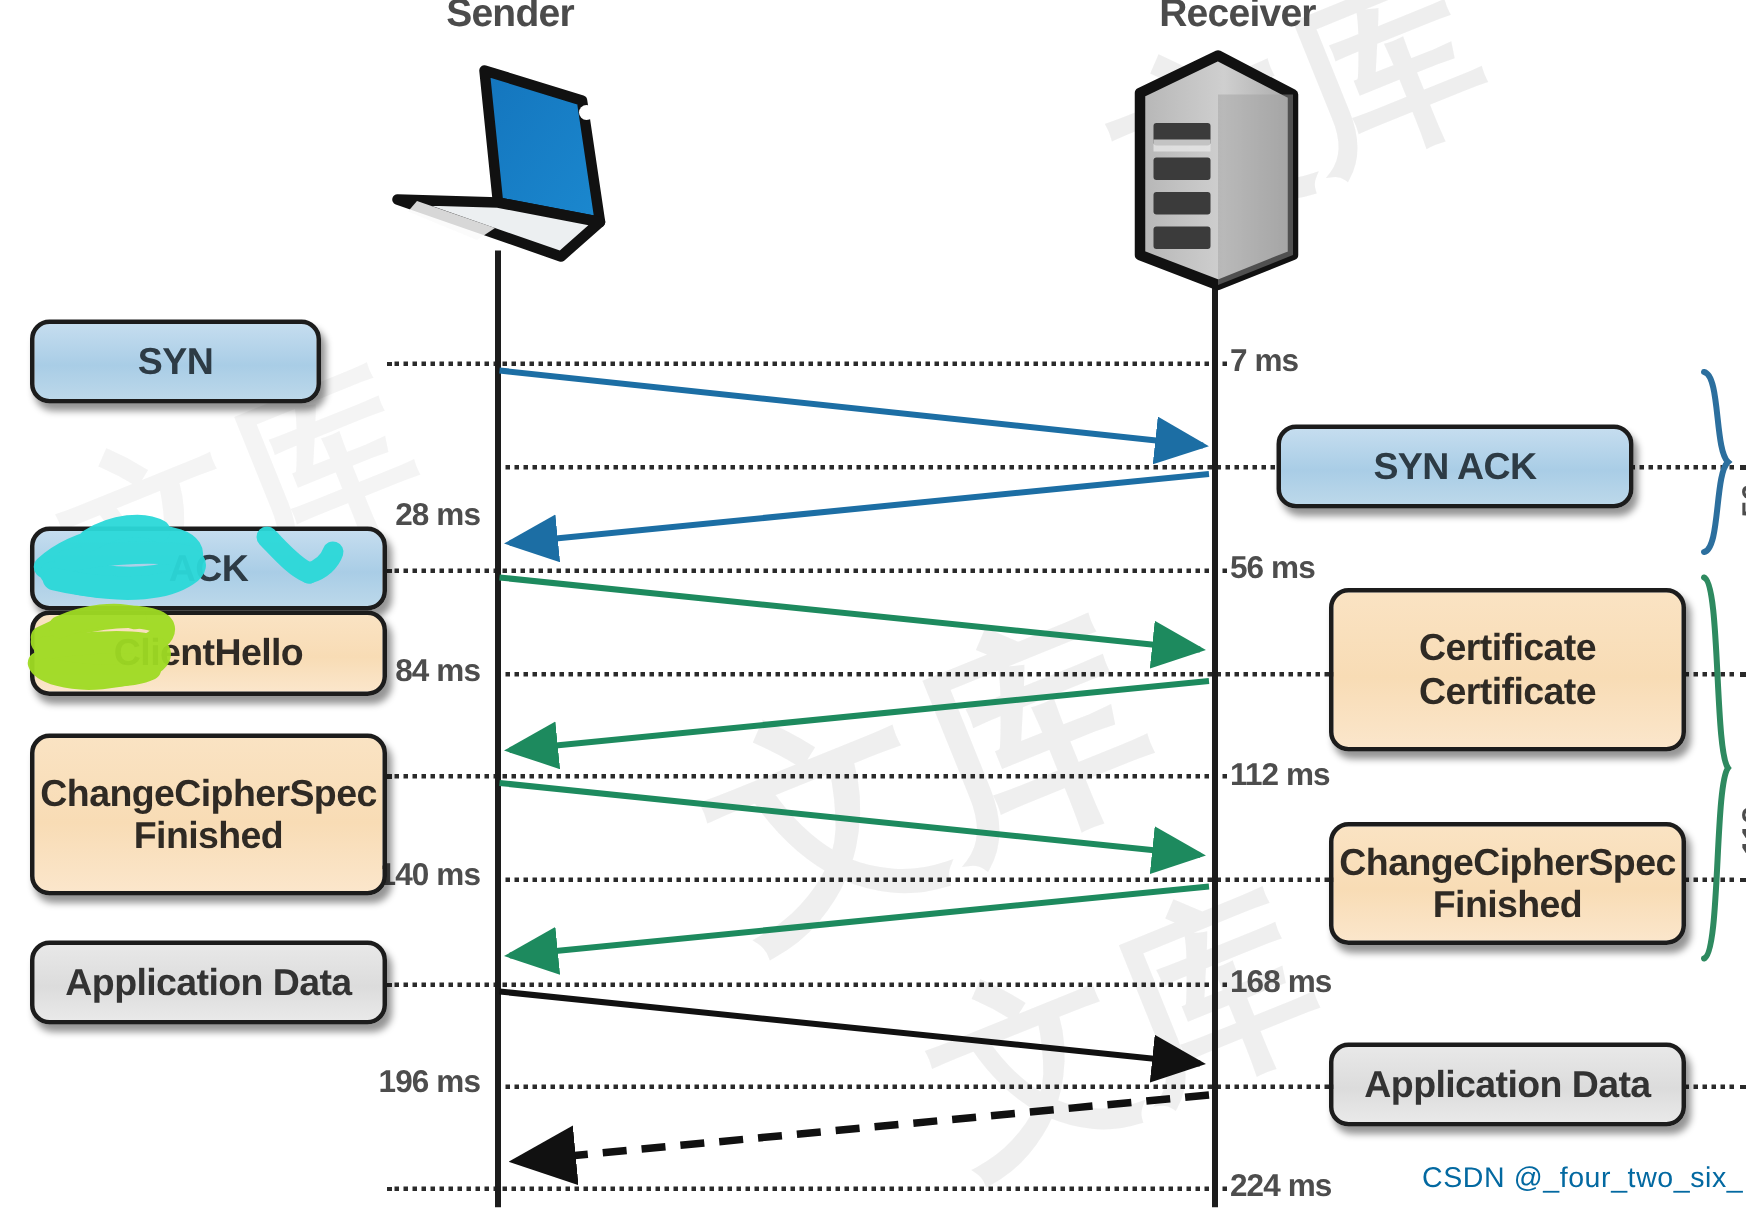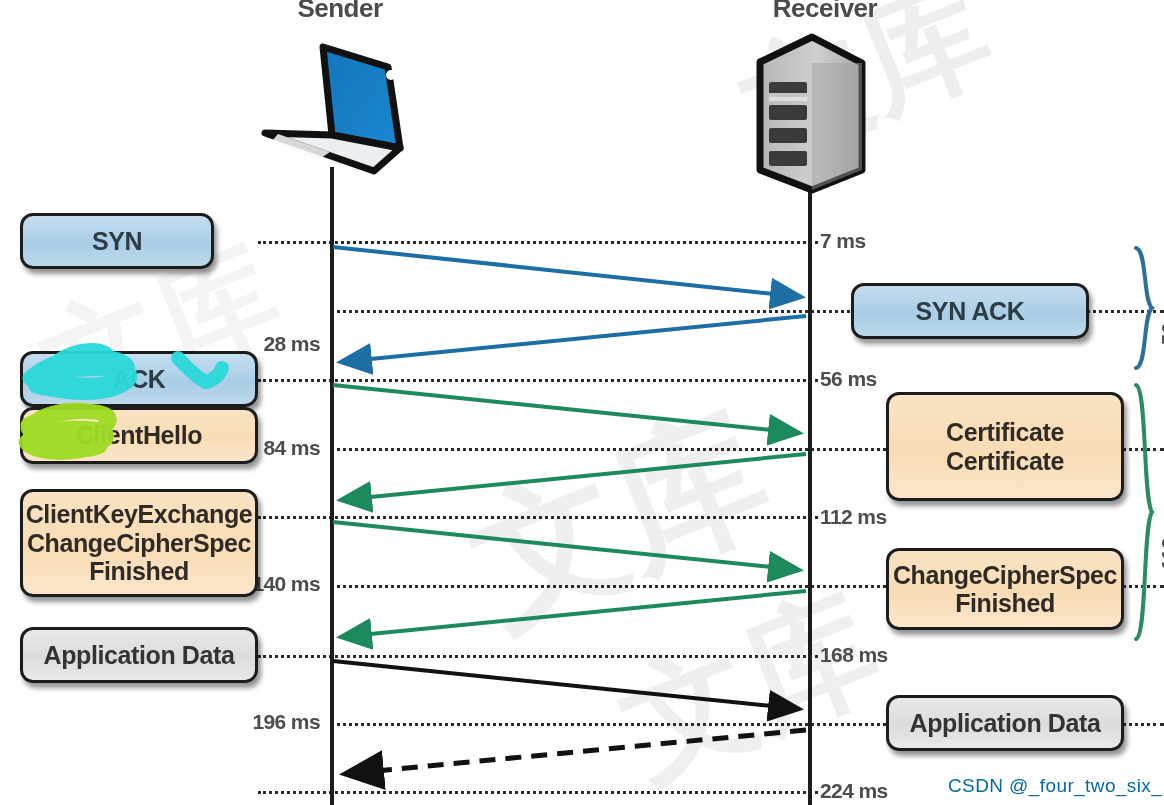--- a/index.html
+++ b/index.html
@@ -217,21 +217,20 @@
   </div>
 
   <div class="msgbox tan" style="left:20px;top:407px;width:238px;height:57px;">
     <span class="lines">
       <span>ClientHello</span>
     </span>
   </div>
 
   <div class="msgbox tan" style="left:20px;top:489px;width:238px;height:108px;">
     <span class="lines">
-      <span>ClientKeyExchange</span>
       <span>ChangeCipherSpec</span>
       <span>Finished</span>
     </span>
   </div>
 
   <div class="msgbox grey" style="left:20px;top:627px;width:238px;height:56px;">
     <span class="lines">
       <span>Application Data</span>
     </span>
   </div>

